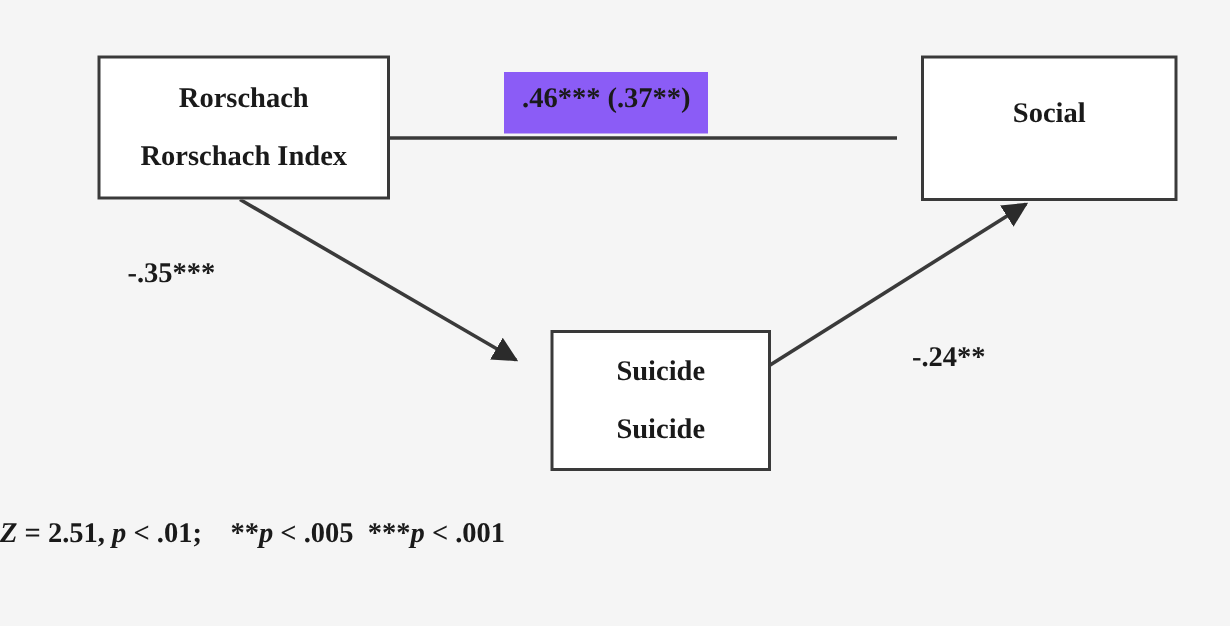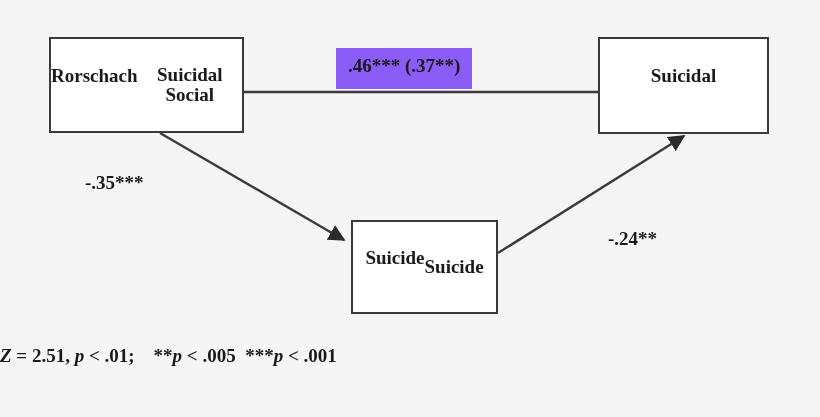--- a/index.html
+++ b/index.html
@@ -24,28 +24,29 @@
     top: 0;
     width: 820px;
     height: 417px;
   }
   .node {
     position: absolute;
     box-sizing: border-box;
     background: #ffffff;
     border: 2px solid #3a3a3a;
     display: flex;
-    flex-direction: row;
+    flex-direction: column;
     align-items: center;
     justify-content: center;
     color: #1a1a1a;
     font-weight: bold;
     font-size: 19px;
     line-height: 1.05;
     text-align: center;
+    margin-left: 16px;
   }
   .node .line1 { margin-bottom: 19px; }
   #node-predictor {
     left: 49px;
     top: 37px;
     width: 195px;
     height: 96px;
   }
   #node-outcome {
     left: 598px;
@@ -108,25 +109,25 @@
 
     <line x1="244" y1="92" x2="598" y2="92" stroke="#3a3a3a" stroke-width="2.4"></line>
 
     <line x1="160" y1="133" x2="344" y2="240" stroke="#3a3a3a" stroke-width="2.4" marker-end="url(#arrow)"></line>
 
     <line x1="498" y1="253" x2="684" y2="136" stroke="#3a3a3a" stroke-width="2.4" marker-end="url(#arrow)"></line>
   </svg>
 
   <div class="node" id="node-predictor">
     <span class="line1">Rorschach</span>
-    <span class="line2">Suicidal Social</span>
+    <span class="line2">Rorschach Index</span>
   </div>
 
   <div class="node" id="node-outcome">
-    <span class="line1">Suicidal</span>
+    <span class="line1">Social</span>
   </div>
 
   <div class="node" id="node-mediator">
     <span class="line1">Suicide</span>
     <span class="line2">Suicide</span>
   </div>
 
   <div class="edge-label" id="label-direct">.46*** (.37**)</div>
 
   <div class="edge-label" id="label-a-path">-.35***</div>

